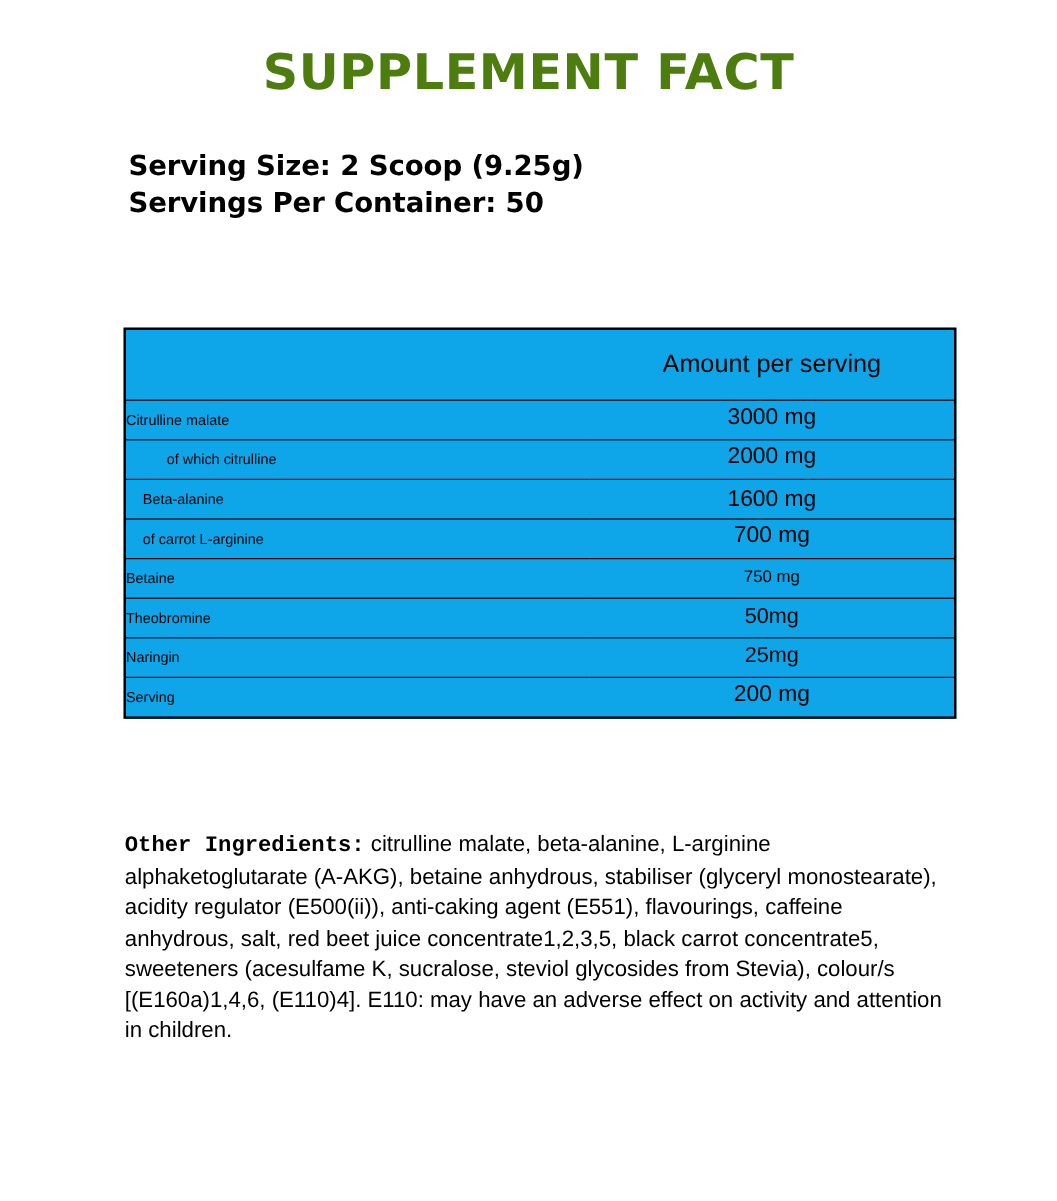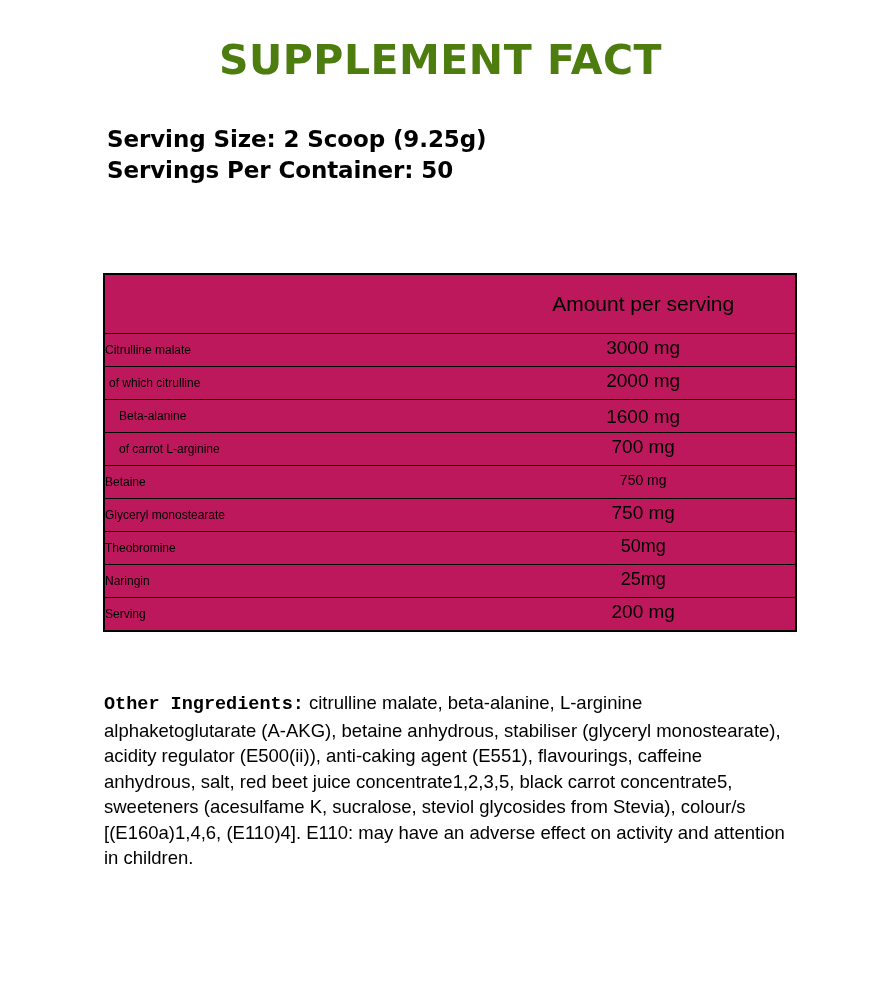--- a/index.html
+++ b/index.html
@@ -54,21 +54,21 @@
   }
 
   
   .fact-table {
     position: absolute;
     top: 273px;
     left: 103px;
     width: 694px;
     border: 2.5px solid #000;
     box-sizing: border-box;
-    background: #be185d;
+    background: #0ea5e9;
   }
   .fact-table table {
     border-collapse: collapse;
     width: 100%;
     table-layout: fixed;
   }
   .fact-table td, .fact-table th {
     padding: 0;
     vertical-align: middle;
   }
@@ -95,21 +95,21 @@
   .ing-row:last-child td {
     border-bottom: none;
   }
   .ing-name {
     font-size: 12px;
     padding-left: 8px;
     color: #000;
     white-space: nowrap;
   }
   .ing-name.indent {
-    padding-left: 4px;
+    padding-left: 34px;
   }
   .ing-name.indent-sm {
     padding-left: 14px;
   }
   .ing-amount {
     text-align: center;
     color: #000;
     white-space: nowrap;
   }
   .amt-lg { font-size: 19px; }
@@ -177,24 +177,20 @@
         <tr class="ing-row">
           <td class="ing-name indent-sm">of carrot L-arginine</td>
           <td class="ing-amount amt-lg nudge-up-2">700 mg</td>
         </tr>
 
         <tr class="ing-row">
           <td class="ing-name">Betaine</td>
           <td class="ing-amount amt-sm nudge-up-2">750 mg</td>
         </tr>
 
-        <tr class="ing-row">
-          <td class="ing-name">Glyceryl monostearate</td>
-          <td class="ing-amount amt-lg nudge-up-2">750 mg</td>
-        </tr>
 
         <tr class="ing-row">
           <td class="ing-name">Theobromine</td>
           <td class="ing-amount amt-md nudge-up-2">50mg</td>
         </tr>
 
         <tr class="ing-row">
           <td class="ing-name">Naringin</td>
           <td class="ing-amount amt-md nudge-up-2">25mg</td>
         </tr>

